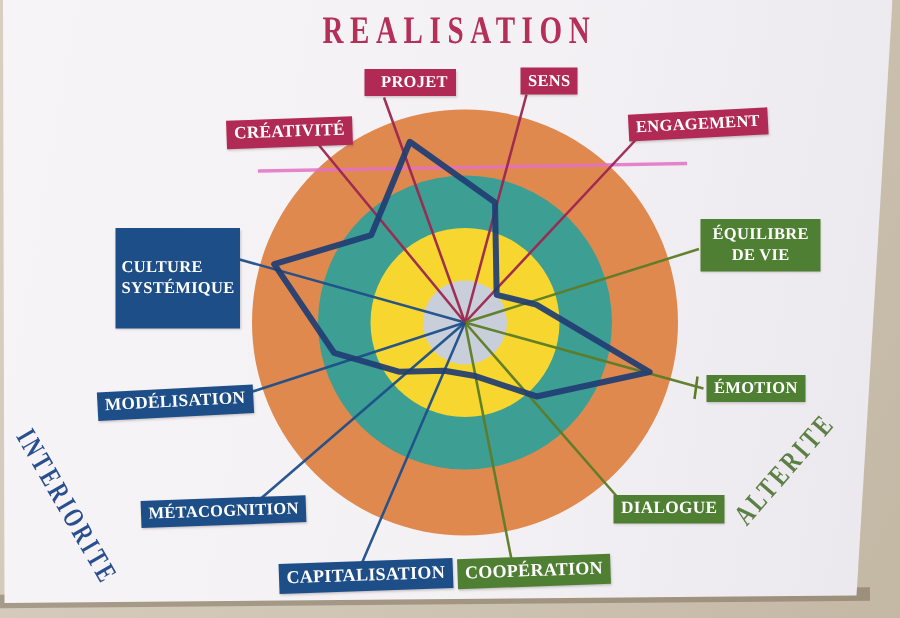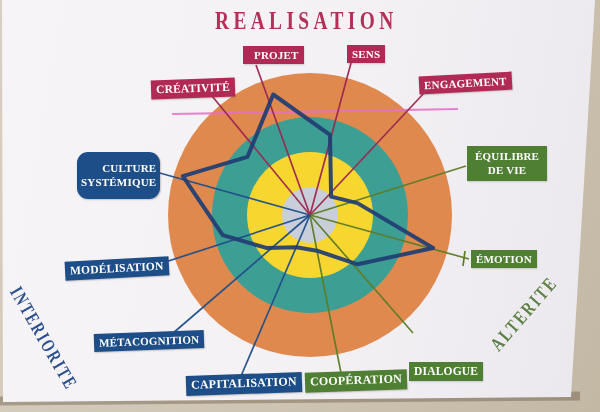--- a/index.html
+++ b/index.html
@@ -37,21 +37,21 @@
   .lbl-projet{left:243px;top:46px;padding-left:11px;}
   .lbl-sens{left:347px;top:45px;}
   .lbl-engagement{left:419px;top:74px;transform:rotate(-3deg);}
   .lbl-equilibre{left:467px;top:146px;text-align:center;padding:3px 8px;}
   .lbl-emotion{left:471px;top:250px;}
   .lbl-dialogue{left:409px;top:330px;font-size:11.5px;}
   .lbl-cooperation{left:305px;top:371px;font-size:12px;transform:rotate(-2deg);}
   .lbl-capitalisation{left:186px;top:374px;font-size:12px;transform:rotate(-2deg);}
   .lbl-metacognition{left:94px;top:332px;transform:rotate(-2deg);}
   .lbl-modelisation{left:65px;top:259px;font-size:11.5px;transform:rotate(-3deg);}
-  .lbl-culture{left:77px;top:152px;text-align:right;padding:9px 4px;border-radius:11px;}
+  .lbl-culture{left:77px;top:152px;text-align:left;padding:19px 4px;}
   .lbl-creativite{left:151px;top:79px;font-size:11.5px;transform:rotate(-2deg);}
 </style>
 </head>
 <body>
 
 <div class="scene" style="background-color: rgb(207, 197, 180);">
   <div class="paper-shadow"></div>
   <div class="paper">
 
     <svg id="chart-svg" width="600" height="412" viewBox="0 0 600 412">
@@ -80,21 +80,21 @@
 
     <div class="side-title left" style="color: rgb(42, 79, 143);">INTERIORITE</div>
     <div class="side-title right" style="color: rgb(92, 127, 70);">ALTERITE</div>
 
     <div class="axis-label lbl-projet" style="background: rgb(176, 42, 85);">PROJET</div>
     <div class="axis-label lbl-sens" style="background: rgb(176, 42, 85);">SENS</div>
     <div class="axis-label lbl-engagement" style="background: rgb(176, 42, 85);">ENGAGEMENT</div>
     <div class="axis-label lbl-emotion" style="background: rgb(79, 127, 51);">ÉMOTION</div>
     <div class="axis-label lbl-equilibre" style="background: rgb(79, 127, 51);">ÉQUILIBRE
 DE VIE</div>
-    <div class="axis-label lbl-dialogue" style="background: rgb(79, 127, 51); margin-top: 32px;">DIALOGUE</div>
+    <div class="axis-label lbl-dialogue" style="background: rgb(79, 127, 51);">DIALOGUE</div>
     <div class="axis-label lbl-cooperation" style="background: rgb(79, 127, 51);">COOPÉRATION</div>
     <div class="axis-label lbl-capitalisation" style="background: rgb(29, 78, 135);">CAPITALISATION</div>
     <div class="axis-label lbl-metacognition" style="background: rgb(29, 78, 135);">MÉTACOGNITION</div>
     <div class="axis-label lbl-modelisation" style="background: rgb(29, 78, 135);">MODÉLISATION</div>
     <div class="axis-label lbl-culture" style="background: rgb(29, 78, 135);">CULTURE
 SYSTÉMIQUE</div>
     <div class="axis-label lbl-creativite" style="background: rgb(176, 42, 85);">CRÉATIVITÉ</div>
   </div>
 </div>
 

